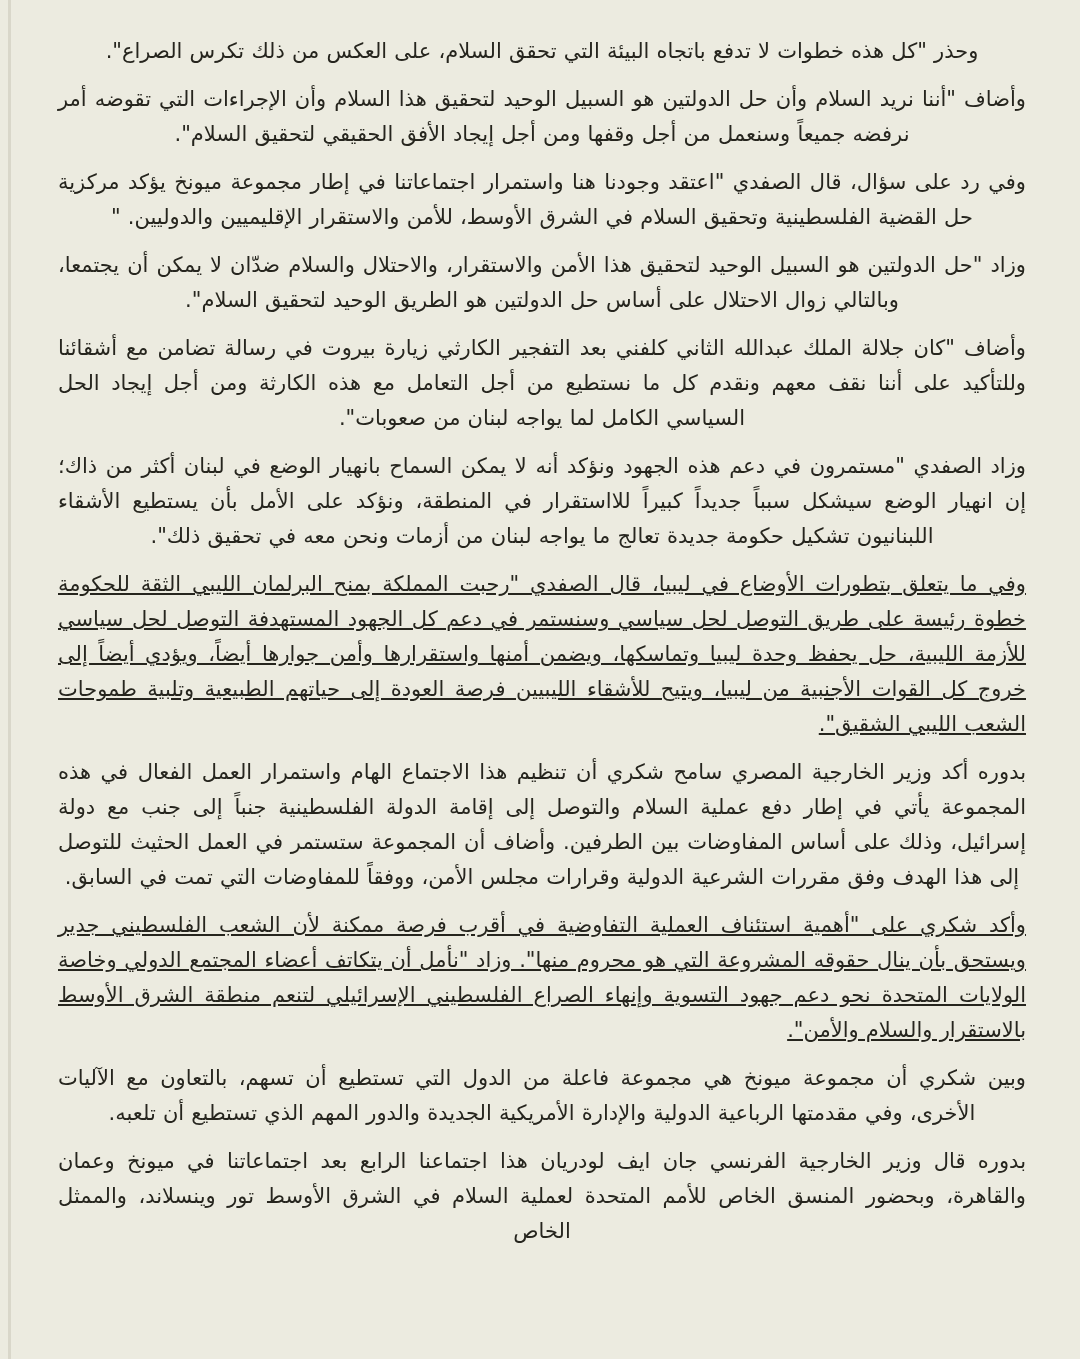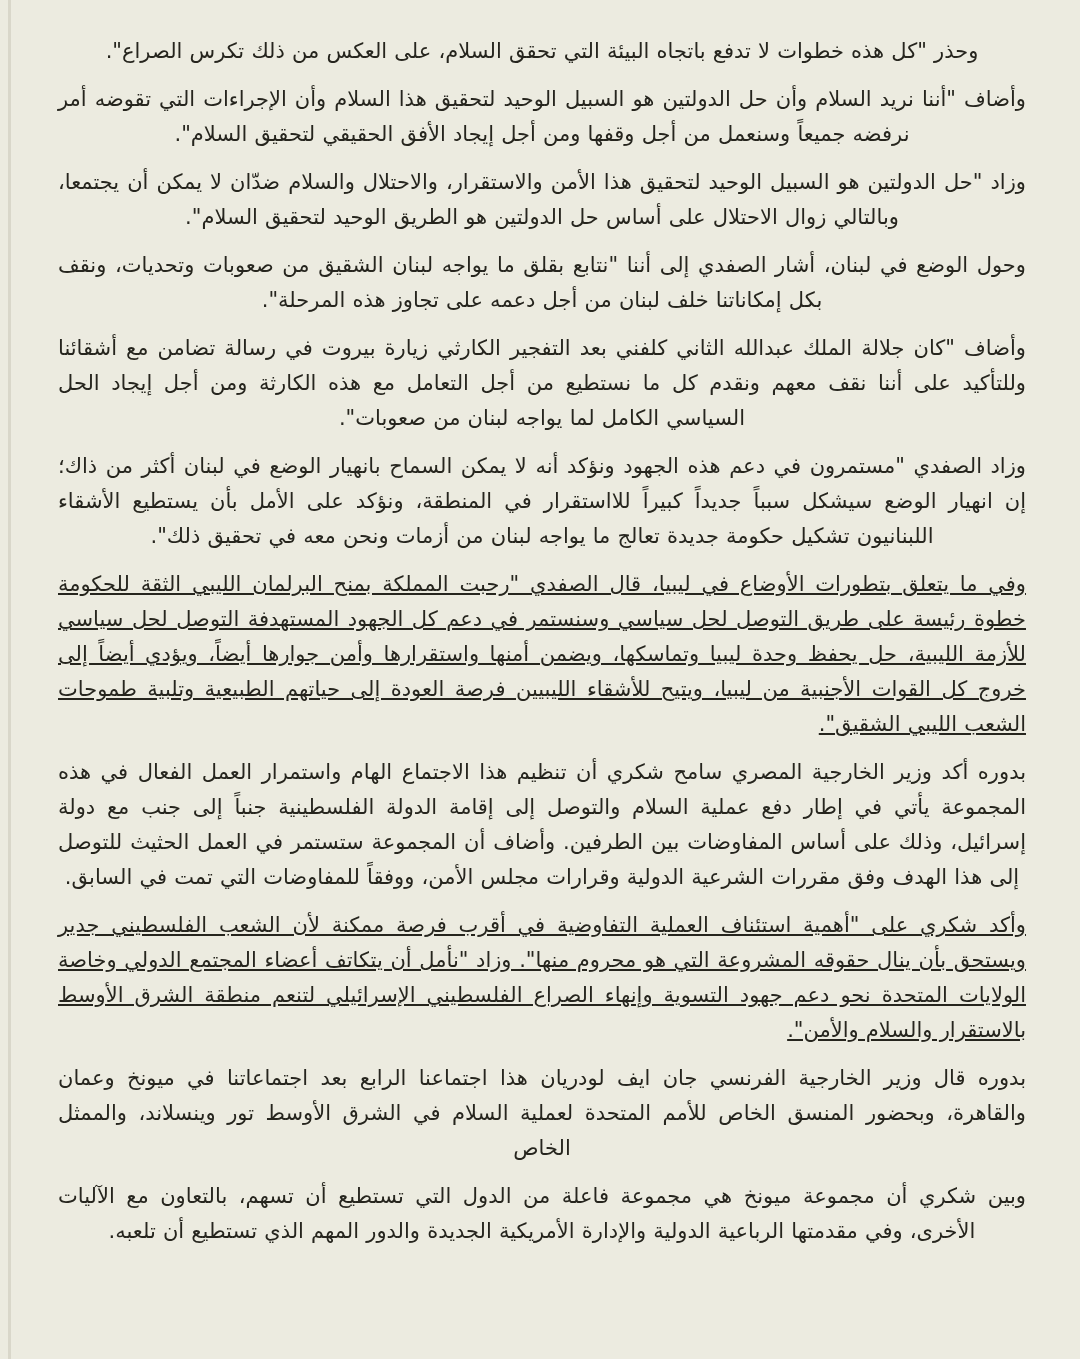--- a/index.html
+++ b/index.html
@@ -46,23 +46,23 @@
   }
 </style>
 </head>
 <body>
 
 <div class="page">
   <div class="edge-line"></div>
   <div class="article" dir="rtl">
       <div class="para">وحذر "كل هذه خطوات لا تدفع باتجاه البيئة التي تحقق السلام، على العكس من ذلك تكرس الصراع".</div>
       <div class="para">وأضاف "أننا نريد السلام وأن حل الدولتين هو السبيل الوحيد لتحقيق هذا السلام وأن الإجراءات التي تقوضه أمر نرفضه جميعاً وسنعمل من أجل وقفها ومن أجل إيجاد الأفق الحقيقي لتحقيق السلام".</div>
+      <div class="para">وفي رد على سؤال، قال الصفدي "اعتقد وجودنا هنا واستمرار اجتماعاتنا في إطار مجموعة ميونخ يؤكد مركزية حل القضية الفلسطينية وتحقيق السلام في الشرق الأوسط، للأمن والاستقرار الإقليميين والدوليين. "</div>
       <div class="para">وزاد "حل الدولتين هو السبيل الوحيد لتحقيق هذا الأمن والاستقرار، والاحتلال والسلام ضدّان لا يمكن أن يجتمعا، وبالتالي زوال الاحتلال على أساس حل الدولتين هو الطريق الوحيد لتحقيق السلام".</div>
-      <div class="para">وحول الوضع في لبنان، أشار الصفدي إلى أننا "نتابع بقلق ما يواجه لبنان الشقيق من صعوبات وتحديات، ونقف بكل إمكاناتنا خلف لبنان من أجل دعمه على تجاوز هذه المرحلة".</div>
       <div class="para">وأضاف "كان جلالة الملك عبدالله الثاني كلفني بعد التفجير الكارثي زيارة بيروت في رسالة تضامن مع أشقائنا وللتأكيد على أننا نقف معهم ونقدم كل ما نستطيع من أجل التعامل مع هذه الكارثة ومن أجل إيجاد الحل السياسي الكامل لما يواجه لبنان من صعوبات".</div>
       <div class="para">وزاد الصفدي "مستمرون في دعم هذه الجهود ونؤكد أنه لا يمكن السماح بانهيار الوضع في لبنان أكثر من ذاك؛ إن انهيار الوضع سيشكل سبباً جديداً كبيراً للااستقرار في المنطقة، ونؤكد على الأمل بأن يستطيع الأشقاء اللبنانيون تشكيل حكومة جديدة تعالج ما يواجه لبنان من أزمات ونحن معه في تحقيق ذلك".</div>
       <div class="para last-right">وفي ما يتعلق بتطورات الأوضاع في ليبيا، قال الصفدي "رحبت المملكة بمنح البرلمان الليبي الثقة للحكومة خطوة رئيسة على طريق التوصل لحل سياسي وسنستمر في دعم كل الجهود المستهدفة التوصل لحل سياسي للأزمة الليبية، حل يحفظ وحدة ليبيا وتماسكها، ويضمن أمنها واستقرارها وأمن جوارها أيضاً، ويؤدي أيضاً إلى خروج كل القوات الأجنبية من ليبيا، ويتيح للأشقاء الليبيين فرصة العودة إلى حياتهم الطبيعية وتلبية طموحات الشعب الليبي الشقيق".</div>
       <div class="para">بدوره أكد وزير الخارجية المصري سامح شكري أن تنظيم هذا الاجتماع الهام واستمرار العمل الفعال في هذه المجموعة يأتي في إطار دفع عملية السلام والتوصل إلى إقامة الدولة الفلسطينية جنباً إلى جنب مع دولة إسرائيل، وذلك على أساس المفاوضات بين الطرفين. وأضاف أن المجموعة ستستمر في العمل الحثيث للتوصل إلى هذا الهدف وفق مقررات الشرعية الدولية وقرارات مجلس الأمن، ووفقاً للمفاوضات التي تمت في السابق.</div>
       <div class="para last-right">وأكد شكري على "أهمية استئناف العملية التفاوضية في أقرب فرصة ممكنة لأن الشعب الفلسطيني جدير ويستحق بأن ينال حقوقه المشروعة التي هو محروم منها". وزاد "نأمل أن يتكاتف أعضاء المجتمع الدولي وخاصة الولايات المتحدة نحو دعم جهود التسوية وإنهاء الصراع الفلسطيني الإسرائيلي لتنعم منطقة الشرق الأوسط بالاستقرار والسلام والأمن".</div>
+      <div class="para">وبين شكري أن مجموعة ميونخ هي مجموعة فاعلة من الدول التي تستطيع أن تسهم، بالتعاون مع الآليات الأخرى، وفي مقدمتها الرباعية الدولية والإدارة الأمريكية الجديدة والدور المهم الذي تستطيع أن تلعبه.</div>
       <div class="para">بدوره قال وزير الخارجية الفرنسي جان ايف لودريان هذا اجتماعنا الرابع بعد اجتماعاتنا في ميونخ وعمان والقاهرة، وبحضور المنسق الخاص للأمم المتحدة لعملية السلام في الشرق الأوسط تور وينسلاند، والممثل الخاص</div>
-      <div class="para">وبين شكري أن مجموعة ميونخ هي مجموعة فاعلة من الدول التي تستطيع أن تسهم، بالتعاون مع الآليات الأخرى، وفي مقدمتها الرباعية الدولية والإدارة الأمريكية الجديدة والدور المهم الذي تستطيع أن تلعبه.</div>
     </div>
 </div>
 
 </body></html>

